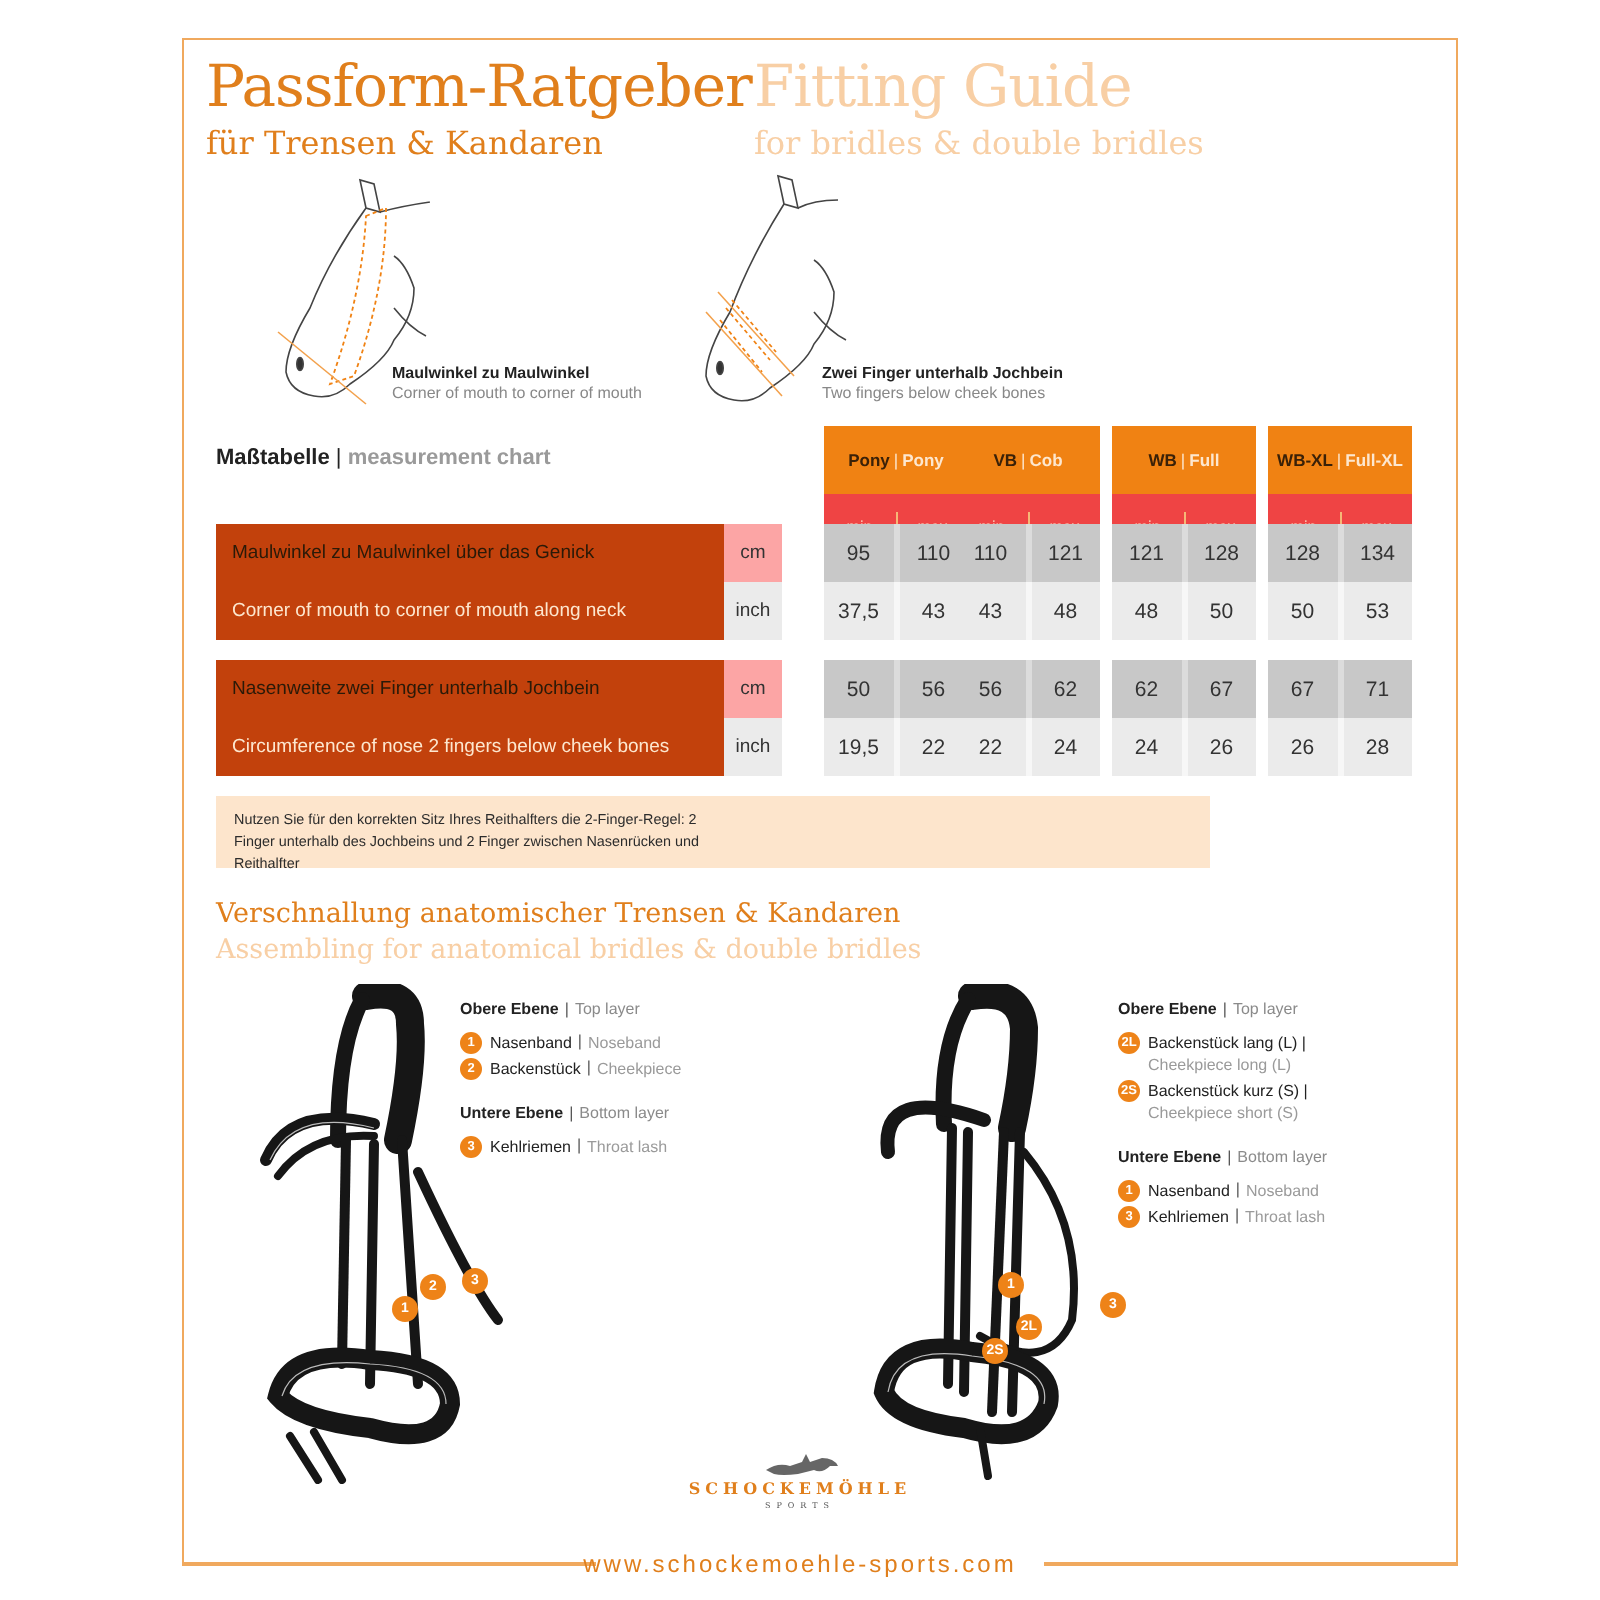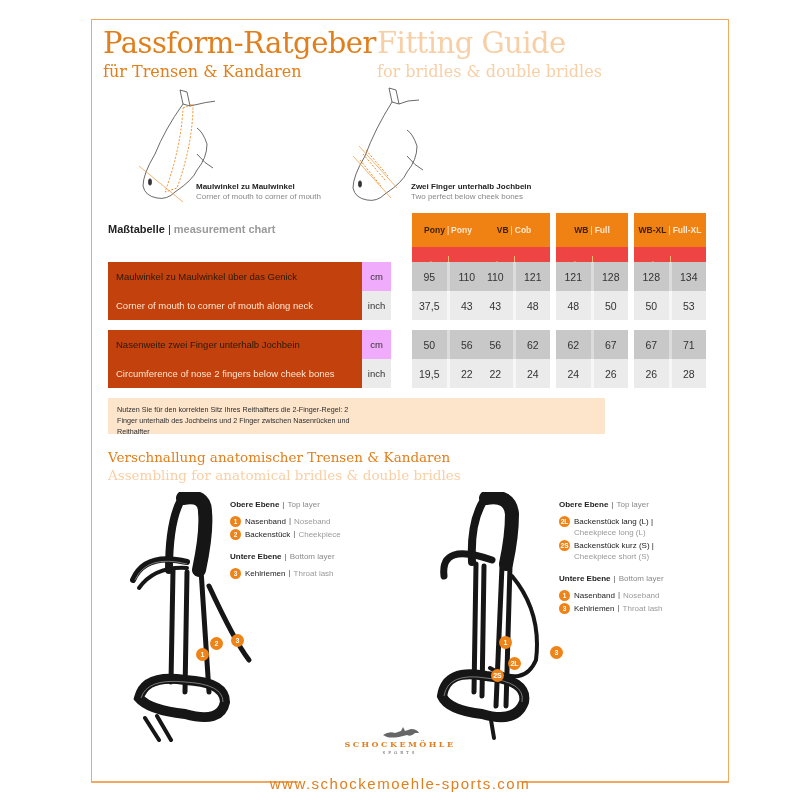--- a/index.html
+++ b/index.html
@@ -26,21 +26,21 @@
   .chart-title b { color: #222; }
   .chart-title .sep { color: #222; }
   .chart-title .en { color: #9a9a9a; font-weight: bold; }
 
   .row-label { position: absolute; left: 108px; width: 254px; height: 29px; background: #c2410c;
                font-size: 9.5px; display: flex; align-items: center; padding-left: 8px; }
   .row-label.de { color: #2a1a08; }
   .row-label.en { color: #fde7cf; }
   .unit { position: absolute; left: 362px; width: 29px; height: 29px; display: flex; align-items: center;
           justify-content: center; font-size: 9.5px; color: #333; }
-  .unit.cm { background: #f0abfc; }
+  .unit.cm { background: #fca5a5; }
   .unit.inch { background: #ebebeb; }
 
   .grp { position: absolute; top: 213px; width: 72px; }
   .grp-head { height: 34px; background: #f08213; display: flex; align-items: center; justify-content: center;
               font-size: 8.5px; font-weight: bold; color: #3a2108; white-space: nowrap; }
   .grp-head .en { color: #fde7cf; font-weight: bold; }
   .grp-head .bar { color: #fde7cf; font-weight: normal; padding: 0 2px; }
   .minmax { display: flex; height: 32px; background: #ef4444; align-items: center; }
   .minmax span { flex: 1; text-align: center; font-size: 8px; color: #fde7cf; line-height: 15px; }
   .minmax span:first-child { border-right: 1px solid #f6b777; }
@@ -72,21 +72,21 @@
   .legend .item .en { color: #9a9a9a; white-space: nowrap; line-height: 11px; }
   .legend .gap { height: 12px; }
 
   .bridle-badge { position: absolute; width: 13px; height: 13px; border-radius: 50%; background: #ee8318; color: #fff;
                   font-size: 7px; font-weight: bold; display: flex; align-items: center; justify-content: center; }
 
   .logo-text { position: absolute; left: 0; width: 800px; top: 739px; text-align: center; font-family: "DejaVu Serif", serif;
                font-size: 8px; letter-spacing: 2.5px; color: #e07f1c; font-weight: bold; }
   .logo-sub { position: absolute; left: 0; width: 800px; top: 750px; text-align: center; font-family: "DejaVu Serif", serif;
               font-size: 4px; letter-spacing: 3px; color: #555; }
-  .url { position: absolute; left: 0; width: 800px; top: 775px; text-align: center; font-size: 15px; letter-spacing: 1.5px; color: #e07f1c; }
+  .url { position: absolute; left: 0; width: 800px; top: 775px; text-align: center; font-size: 12px; letter-spacing: 1.5px; color: #e07f1c; }
 </style>
 </head>
 <body>
 
 <div class="frame"></div>
 <div class="frame-bottom-left"></div>
 <div class="frame-bottom-right"></div>
 
 <div class="title-de serif">Passform-Ratgeber</div>
 <div class="title-en serif">Fitting Guide</div>
@@ -119,21 +119,21 @@
   </g>
   <g fill="none" stroke="#f08213" stroke-width="0.9" stroke-dasharray="2,1.6">
     <path d="M18 70 L40 96"></path>
     <path d="M15 76 L36 102"></path>
     <path d="M21 66 L43 92"></path>
   </g>
   <line x1="14" y1="62" x2="52" y2="104" stroke="#f3a14c" stroke-width="0.8"></line>
   <line x1="8" y1="72" x2="46" y2="114" stroke="#f3a14c" stroke-width="0.8"></line>
 </svg>
 <div class="illus-caption-de" style="left:411px;top:182px">Zwei Finger unterhalb Jochbein</div>
-<div class="illus-caption-en" style="left:411px;top:192px">Two perfect below cheek bones</div>
+<div class="illus-caption-en" style="left:411px;top:192px">Two fingers below cheek bones</div>
 
 <div class="chart-title">
   <b>Maßtabelle</b>
   <span class="sep">|</span>
   <span class="en">measurement chart</span>
 </div>
 
 <div class="row-label de" style="top:262px">Maulwinkel zu Maulwinkel über das Genick</div>
 <div class="unit cm" style="top:262px">cm</div>
 <div class="row-label en" style="top:291px">Corner of mouth to corner of mouth along neck</div>

